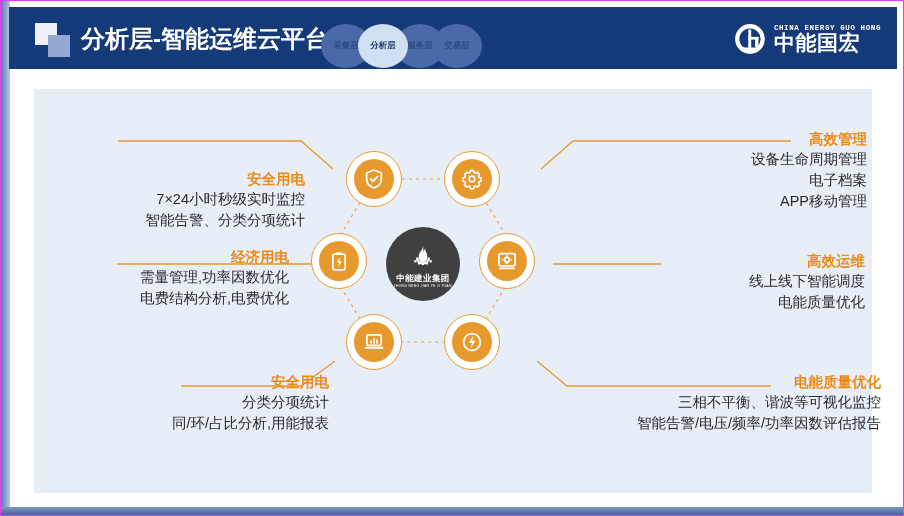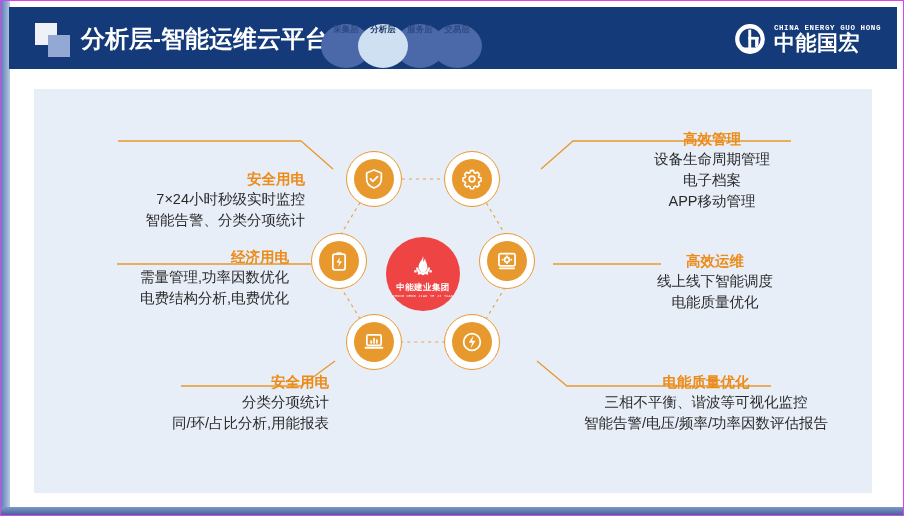--- a/index.html
+++ b/index.html
@@ -88,21 +88,21 @@
     width: 160px;
     height: 44px;
   }
   .stage-pill {
     position: absolute;
     top: 0;
     width: 50px;
     height: 44px;
     border-radius: 50%;
     display: flex;
-    align-items: flex-start;
+    align-items: center;
     justify-content: center;
     font-size: 8.5px;
     font-weight: bold;
     white-space: nowrap;
   }
   .stage-pill.dim {
     background: #4b69a8;
     color: #2e4a83;
   }
   .stage-pill.active {
@@ -191,31 +191,30 @@
   #node-safety  { left: 49px;  top: 10px; }
   #node-manage  { left: 147px; top: 10px; }
   #node-economy { left: 14px;  top: 92px; }
   #node-ops     { left: 182px; top: 92px; }
   #node-energy  { left: 49px;  top: 173px; }
   #node-quality { left: 147px; top: 173px; }
 
   #center-logo {
     position: absolute;
     left: 89px;
-    top: 96px;
+    top: 86px;
     width: 74px;
     height: 74px;
     border-radius: 50%;
-    background: #ef4444;
+    background: #404040;
     display: flex;
     flex-direction: column;
     align-items: center;
     justify-content: center;
     gap: 1px;
-    font-family: Liberation Mono, monospace;
   }
   #center-logo .flame-wrap { width: 30px; height: 30px; margin-top: 2px; }
   #center-logo-cn {
     font-size: 8.5px;
     color: #ffffff;
     font-weight: bold;
     letter-spacing: 0.4px;
     line-height: 10px;
   }
   #center-logo-en {
@@ -243,21 +242,21 @@
     line-height: 20px;
     white-space: nowrap;
   }
   .block-line {
     font-size: 14.5px;
     color: #2a2a2a;
     line-height: 21px;
     white-space: nowrap;
   }
   .align-right { text-align: right; }
-  .align-left  { text-align: center; }
+  .align-left  { text-align: right; }
 
   #block-safety   { left: 14px;  top: 128px; width: 290px; margin-top: 40px; }
   #block-economy  { left: 14px;  top: 246px; width: 274px; }
   #block-energy   { left: 14px;  top: 371px; width: 314px; }
   #block-manage   { left: 556px; top: 128px; width: 310px; }
   #block-ops      { left: 564px; top: 250px; width: 300px; }
   #block-quality  { left: 530px; top: 371px; width: 350px; }
 </style>
 </head>
 <body>

